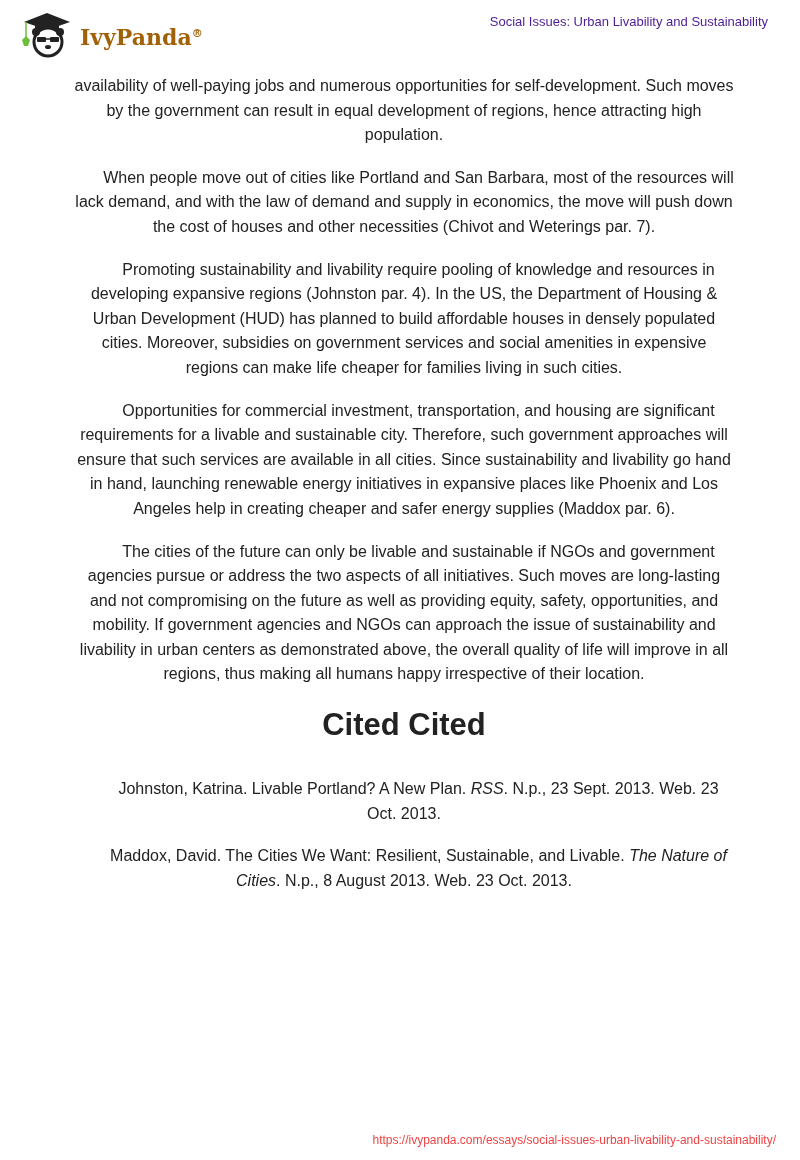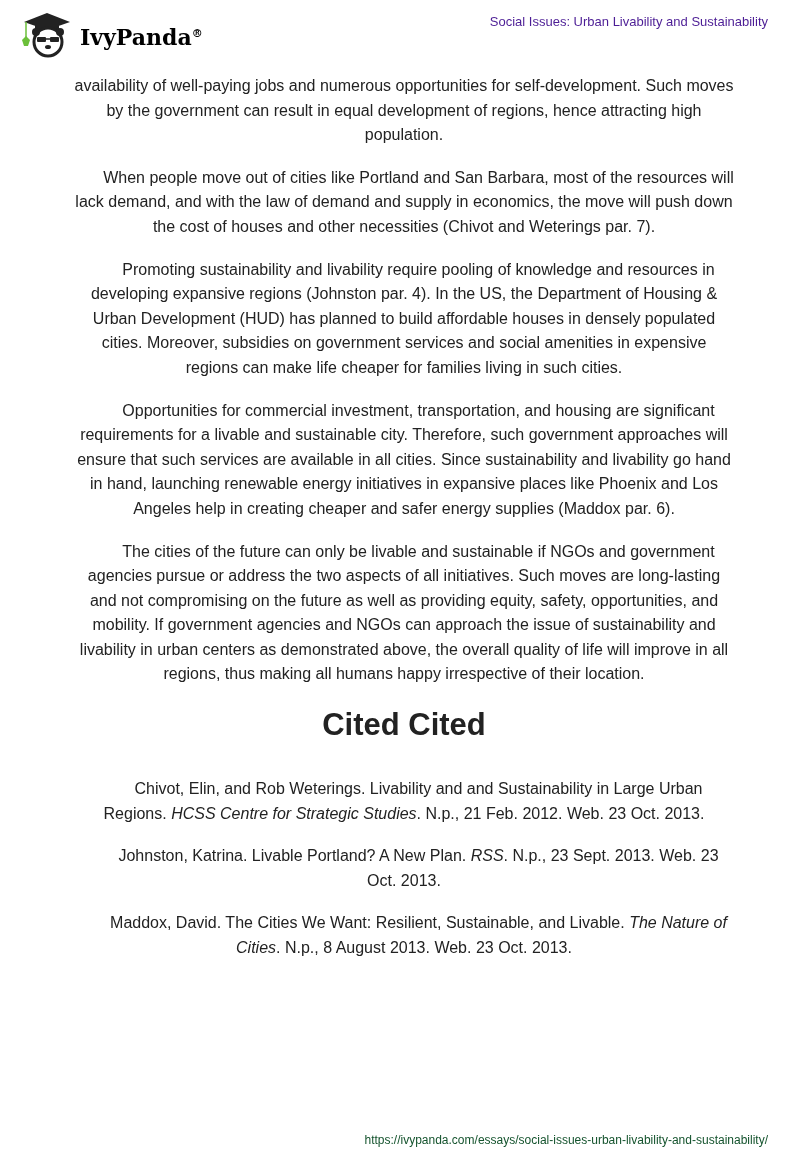--- a/index.html
+++ b/index.html
@@ -1,29 +1,29 @@
 <!DOCTYPE html>
 <html><head>
 <meta charset="utf-8">
 <style>
   html, body { margin: 0; padding: 0; background: #ffffff; }
   body { width: 800px; height: 1160px; position: relative; overflow: hidden;
          font-family: "Liberation Sans", sans-serif; color: #222222; }
   .header { position: absolute; left: 0; top: 0; width: 800px; height: 60px; }
   .logo { position: absolute; left: 18px; top: 10px; display: flex; align-items: center; }
   .logo svg { width: 58px; height: 48px; }
-  .logo-text { font-family: "DejaVu Serif", serif; font-weight: bold; font-size: 22px; color: #000000; margin-left: 4px; margin-top: 6px; }
+  .logo-text { font-family: "DejaVu Serif", serif; font-weight: bold; font-size: 22px; color: #a16207; margin-left: 4px; margin-top: 6px; }
   .logo-text sup { font-size: 11px; font-weight: bold; }
   .doc-title { position: absolute; right: 32px; top: 14px; font-size: 13px; color: #4c1d95; }
   .content { position: absolute; left: 74px; top: 74px; width: 660px; text-align: center; }
   p { margin: 0 0 18px 0; font-size: 16px; line-height: 24.6px; }
   p.indent { text-indent: 29px; }
   h2 { font-size: 31px; font-weight: bold; margin: 20px 0 34px 0; color: #222; line-height: 36px; }
   .cite { margin: 0 0 18px 0; font-size: 16px; line-height: 24.6px; text-indent: 29px; }
-  .footer-url { position: absolute; right: 32px; top: 1133px; font-size: 12px; color: #14532d; }
+  .footer-url { position: absolute; right: 24px; top: 1133px; font-size: 12px; color: #ef4444; }
 </style>
 </head>
 <body>
 
 <div class="header">
   <div class="logo">
     <svg viewBox="0 0 58 48">
       <polygon points="6,12 29,3 52,12 29,20" fill="#222"></polygon>
       <rect x="17" y="14" width="24" height="6" fill="#222"></rect>
       <line x1="8" y1="12" x2="8" y2="30" stroke="#6bbf3a" stroke-width="1.5"></line>
@@ -43,18 +43,17 @@
 
 <div class="content">
   <p>availability of well-paying jobs and numerous opportunities for self-development. Such moves by the government can result in equal development of regions, hence attracting high population.</p>
   <p class="indent">When people move out of cities like Portland and San Barbara, most of the resources will lack demand, and with the law of demand and supply in economics, the move will push down the cost of houses and other necessities (Chivot and Weterings par. 7).</p>
   <p class="indent">Promoting sustainability and livability require pooling of knowledge and resources in developing expansive regions (Johnston par. 4). In the US, the Department of Housing &amp; Urban Development (HUD) has planned to build affordable houses in densely populated cities. Moreover, subsidies on government services and social amenities in expensive regions can make life cheaper for families living in such cities.</p>
   <p class="indent">Opportunities for commercial investment, transportation, and housing are significant requirements for a livable and sustainable city. Therefore, such government approaches will ensure that such services are available in all cities. Since sustainability and livability go hand in hand, launching renewable energy initiatives in expansive places like Phoenix and Los Angeles help in creating cheaper and safer energy supplies (Maddox par. 6).</p>
   <p class="indent">The cities of the future can only be livable and sustainable if NGOs and government agencies pursue or address the two aspects of all initiatives. Such moves are long-lasting and not compromising on the future as well as providing equity, safety, opportunities, and mobility. If government agencies and NGOs can approach the issue of sustainability and livability in urban centers as demonstrated above, the overall quality of life will improve in all regions, thus making all humans happy irrespective of their location.</p>
 
   <h2>Cited Cited</h2>
 
-  <div class="cite"><span>Chivot, Elin, and Rob Weterings. Livability and and Sustainability in Large Urban Regions. </span><i>HCSS Centre for Strategic Studies</i><span>. N.p., 21 Feb. 2012. Web. 23 Oct. 2013.</span></div>
   <div class="cite"><span>Johnston, Katrina. Livable Portland? A New Plan. </span><i>RSS</i><span>. N.p., 23 Sept. 2013. Web. 23 Oct. 2013.</span></div>
   <div class="cite"><span>Maddox, David. The Cities We Want: Resilient, Sustainable, and Livable. </span><i>The Nature of Cities</i><span>. N.p., 8 August 2013. Web. 23 Oct. 2013.</span></div>
 </div>
 
 <div class="footer-url">https://ivypanda.com/essays/social-issues-urban-livability-and-sustainability/</div>
 
 </body></html>

